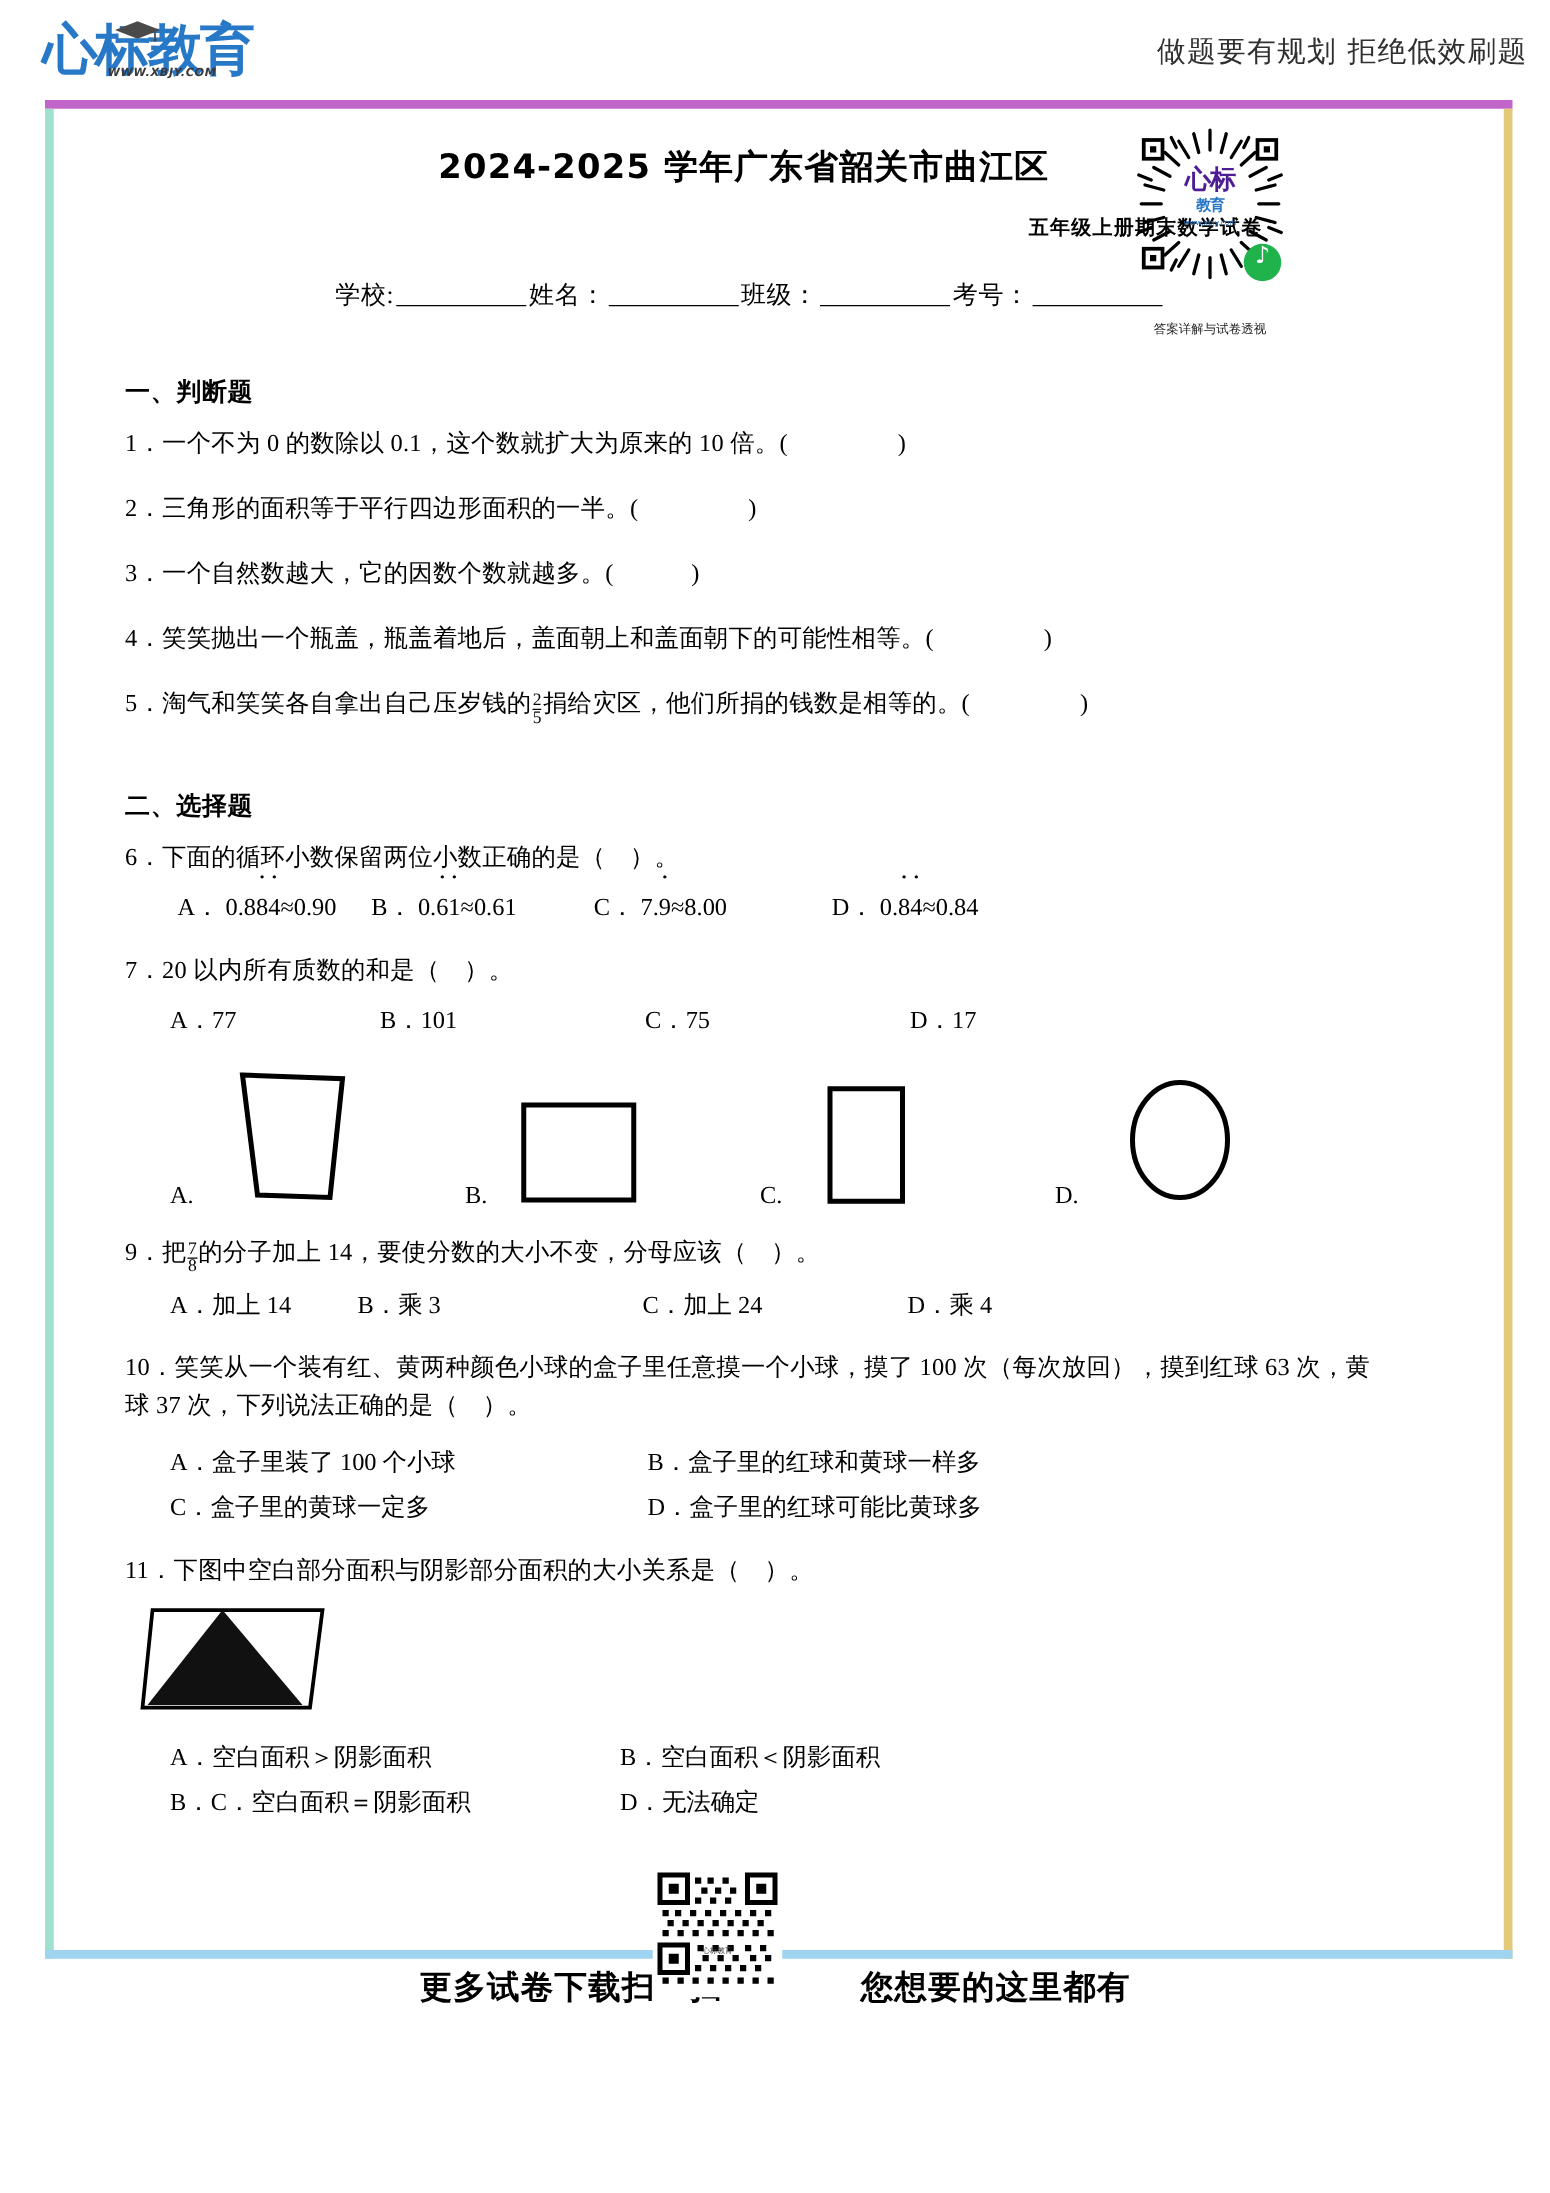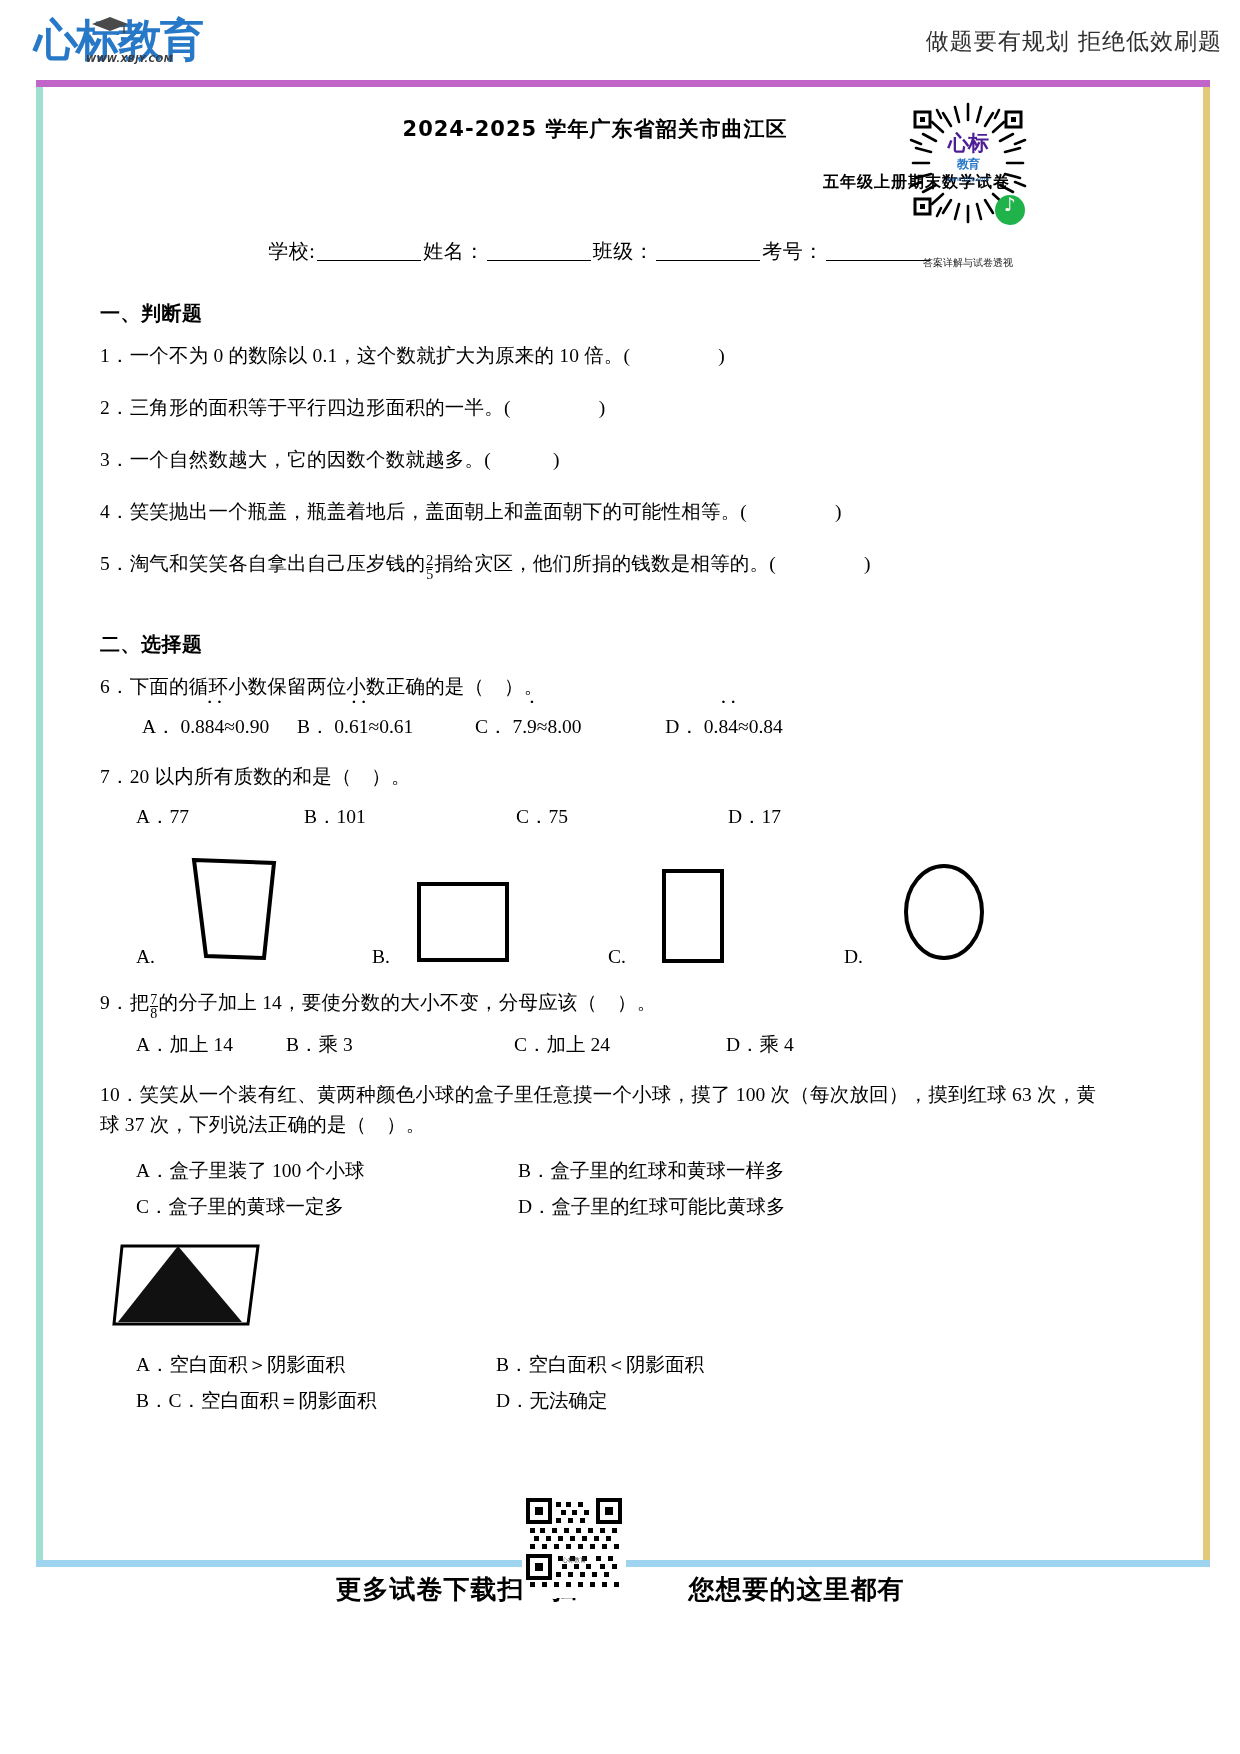--- a/index.html
+++ b/index.html
@@ -58,30 +58,30 @@
   .frame-bottom{
     position:absolute; left:36px; top:1560px; width:1174px; height:7px;
     background:#9fd4f0;
   }
 
   
   .title1{
     position:absolute; left:180px; top:115px; width:830px;
     text-align:center;
     font-family:"DejaVu Sans", sans-serif;
-    font-weight:bold; font-size:21px; letter-spacing:1px;
+    font-weight:bold; font-size:27px; letter-spacing:1px;
   }
   .title2{
     position:absolute; left:180px; top:172px; width:830px;
     text-align:right;
     font-family:"DejaVu Sans", sans-serif;
     font-weight:bold; font-size:16px; letter-spacing:1px;
   }
   .infoline{
-    position:absolute; left:140px; top:238px; width:920px;
+    position:absolute; left:140px; top:222px; width:920px;
     text-align:center;
     font-size:20px; letter-spacing:0.5px;
     white-space:nowrap;
   }
   .infoline .blank{
     display:inline-block; border-bottom:1.6px solid #000;
     width:104px; height:18px; vertical-align:-3px; margin:0 2px;
   }
 
   
@@ -380,20 +380,23 @@
   <div class="q tight" style="margin-bottom:16px">
     <span>10．</span><span>笑笑从一个装有红、黄两种颜色小球的盒子里任意摸一个小球，摸了 100 次（每次放回），摸到红球 63 次，黄球 37 次，下列说法正确的是（　）。</span>
   </div>
   <div class="opts" style="margin-bottom:6px">
     <span class="o" style="width:382px">A．盒子里装了 100 个小球</span><span class="o">B．盒子里的红球和黄球一样多</span>
   </div>
   <div class="opts">
     <span class="o" style="width:382px">C．盒子里的黄球一定多</span><span class="o">D．盒子里的红球可能比黄球多</span>
   </div>
 
+  <div class="q tight" style="margin-bottom:6px">
+    <span>11．</span><span>下图中空白部分面积与阴影部分面积的大小关系是（　）。</span>
+  </div>
 
   <div class="para-fig">
     <svg width="160" height="90" viewBox="0 0 160 90">
       <polygon points="10,4 146,4 136,82 2,82" fill="none" stroke="#000" stroke-width="3"></polygon>
       <polygon points="66,4 130,80 6,80" fill="#111111"></polygon>
     </svg>
   </div>
 
   <div class="opts" style="margin-bottom:6px">
     <span class="o" style="width:360px">A．空白面积＞阴影面积</span><span class="o">B．空白面积＜阴影面积</span>

